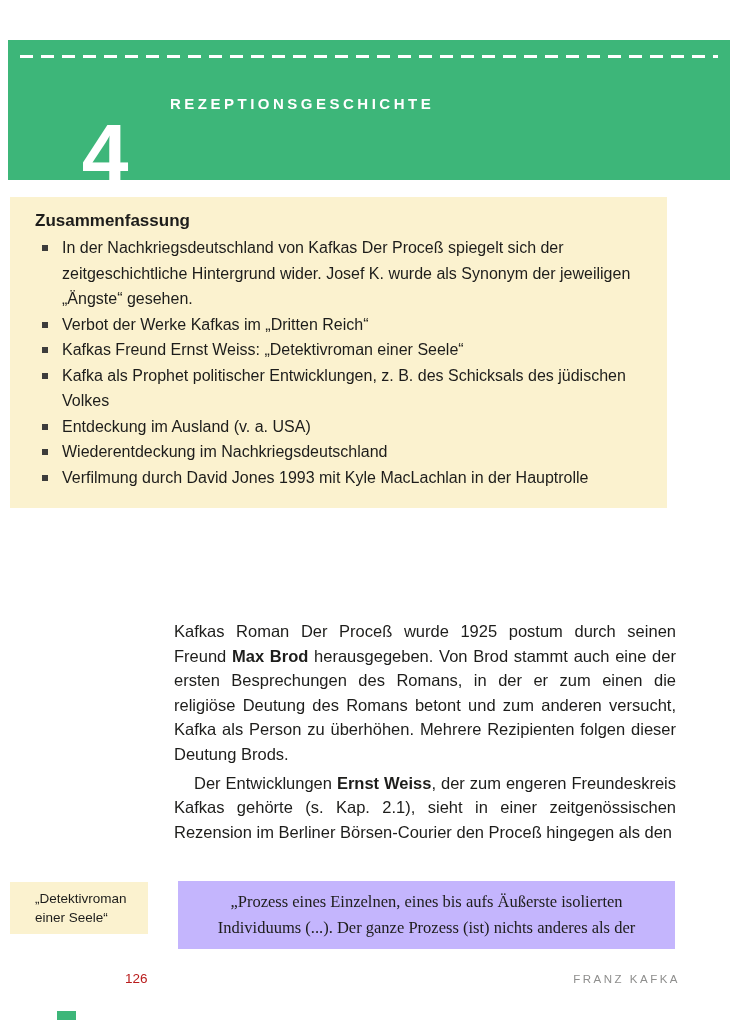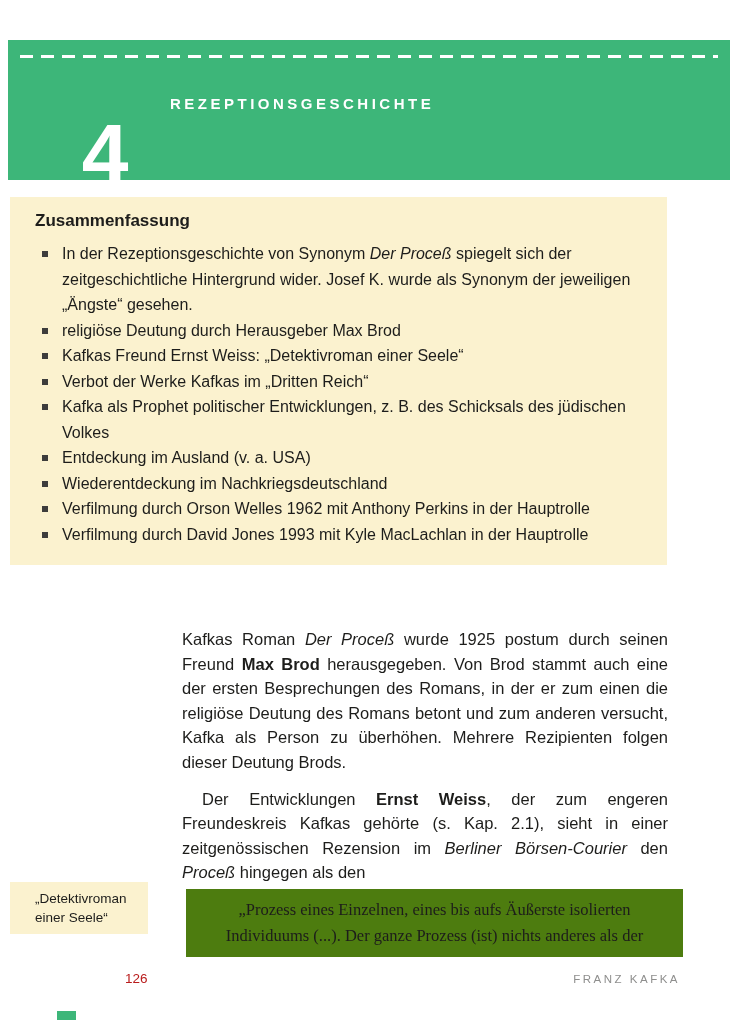--- a/index.html
+++ b/index.html
@@ -29,56 +29,56 @@
     font-size:15px;font-weight:700;letter-spacing:3.5px;color:#ffffff;
   }
   
   .summary-box{
     position:absolute;left:10px;top:197px;width:657px;
     box-sizing:border-box;
     background:#fbf2cf;
     padding:14px 22px 18px 25px;
   }
   .summary-title{
-    margin:0 0 10px 0;
+    margin:0 0 4px 0;
     font-size:17px;font-weight:700;color:#1d1d1b;
   }
   .summary-list{
     list-style:none;margin:0;padding:0 0 0 7px;
   }
   .summary-item{
     display:flex;align-items:flex-start;
     font-size:16px;line-height:25.5px;
   }
   .bullet{
     flex:0 0 6px;width:6px;height:6px;background:#3d3d3c;
     margin-top:10px;margin-right:14px;
   }
   .item-text{flex:1;}
   
   .body-text{
     position:absolute;left:170px;top:615px;width:510px;
     font-size:16.5px;line-height:24.6px;text-align:justify;
   }
-  .body-text p{margin:12px;}
+  .body-text p{margin:4px;}
   .body-text p.indent{text-indent:20px;}
-  .italic{font-style:italic;}
+  .italic{}
   .bold{font-weight:700;}
   
   .margin-note{
     position:absolute;left:10px;top:882px;width:138px;
     box-sizing:border-box;
     background:#fbf2cf;
     padding:7px 10px 7px 25px;
     font-size:13.5px;line-height:19px;
   }
   .quote-box{
     position:absolute;left:170px;top:873px;width:497px;
-    box-sizing:border-box;margin:16px;
-    background:#4d7c0f;
+    box-sizing:border-box;margin:8px;
+    background:#c4b5fd;
     padding:8px 14px;
     font-family:"Liberation Serif",serif;
     font-size:16.5px;line-height:26px;text-align:center;color:#1d1d1b;
   }
   
   .footer-pagenum{
     position:absolute;left:125px;top:971px;
     font-size:13.5px;color:#b91c1c;
   }
   .footer-title{
@@ -100,57 +100,49 @@
     <div class="chapter-number">4</div>
     <div class="chapter-title">REZEPTIONSGESCHICHTE</div>
   </header>
 
   <section class="summary-box">
     <h2 class="summary-title">Zusammenfassung</h2>
     <ul class="summary-list">
 
         <li class="summary-item">
           <span class="bullet"></span>
-          <span class="item-text"><span>In der Rezeptionsgeschichte von Synonym </span><span class="italic">Der Proceß</span><span> spiegelt sich der zeitgeschichtliche Hintergrund wider. Josef K. wurde als Synonym der jeweiligen „Ängste“ gesehen.</span></span>
+          <span class="item-text"><span>In der Nachkriegsdeutschland von Kafkas </span><span class="italic">Der Proceß</span><span> spiegelt sich der zeitgeschichtliche Hintergrund wider. Josef K. wurde als Synonym der jeweiligen „Ängste“ gesehen.</span></span>
         </li>
+
 
         <li class="summary-item">
           <span class="bullet"></span>
-          <span class="item-text"><span>religiöse Deutung durch Herausgeber Max Brod</span></span>
+          <span class="item-text"><span>Verbot der Werke Kafkas im „Dritten Reich“</span></span>
         </li>
 
         <li class="summary-item">
           <span class="bullet"></span>
           <span class="item-text"><span>Kafkas Freund Ernst Weiss: „Detektivroman einer Seele“</span></span>
-        </li>
-
-        <li class="summary-item">
-          <span class="bullet"></span>
-          <span class="item-text"><span>Verbot der Werke Kafkas im „Dritten Reich“</span></span>
         </li>
 
         <li class="summary-item">
           <span class="bullet"></span>
           <span class="item-text"><span>Kafka als Prophet politischer Entwicklungen, z. B. des Schicksals des jüdischen Volkes</span></span>
         </li>
 
         <li class="summary-item">
           <span class="bullet"></span>
           <span class="item-text"><span>Entdeckung im Ausland (v. a. USA)</span></span>
         </li>
 
         <li class="summary-item">
           <span class="bullet"></span>
           <span class="item-text"><span>Wiederentdeckung im Nachkriegsdeutschland</span></span>
         </li>
 
-        <li class="summary-item">
-          <span class="bullet"></span>
-          <span class="item-text"><span>Verfilmung durch Orson Welles 1962 mit Anthony Perkins in der Hauptrolle</span></span>
-        </li>
 
         <li class="summary-item">
           <span class="bullet"></span>
           <span class="item-text"><span>Verfilmung durch David Jones 1993 mit Kyle MacLachlan in der Hauptrolle</span></span>
         </li>
       </ul>
   </section>
 
   <section class="body-text">
     <p><span>Kafkas Roman </span><span class="italic">Der Proceß</span><span> wurde 1925 postum durch seinen Freund </span><span class="bold">Max Brod</span><span> herausgegeben. Von Brod stammt auch eine der ersten Besprechungen des Romans, in der er zum einen die religiöse Deutung des Romans betont und zum anderen versucht, Kafka als Person zu überhöhen. Mehrere Rezipienten folgen dieser Deutung Brods.</span></p>

